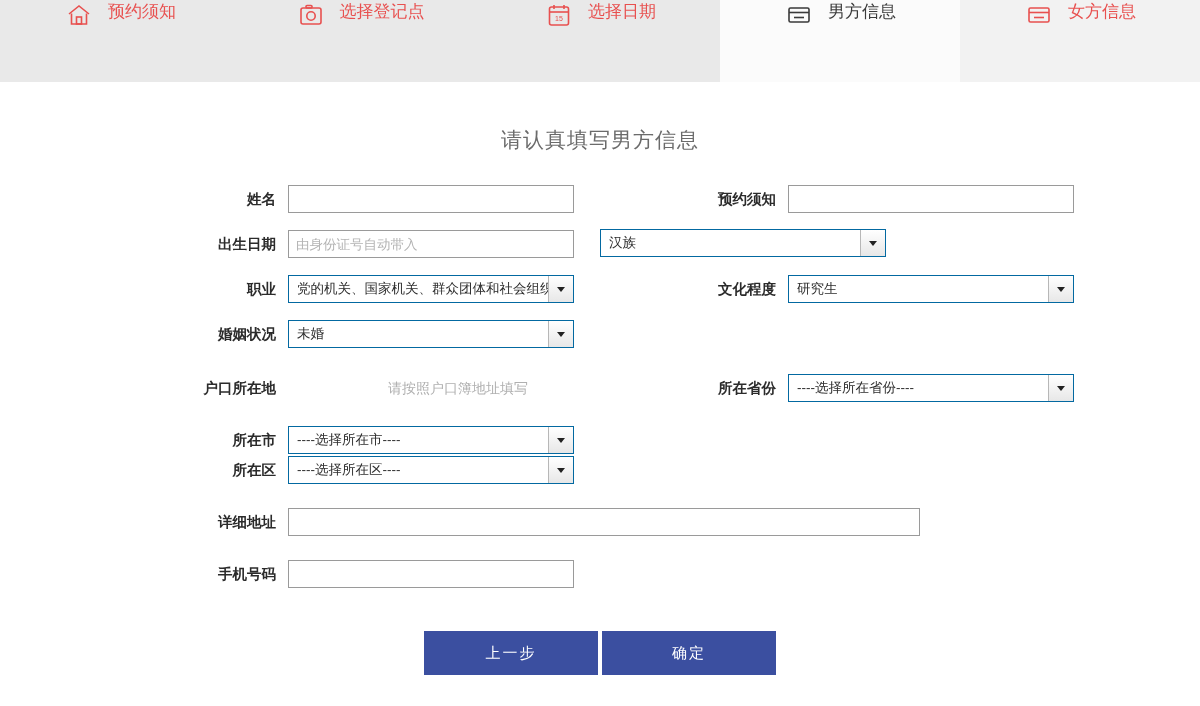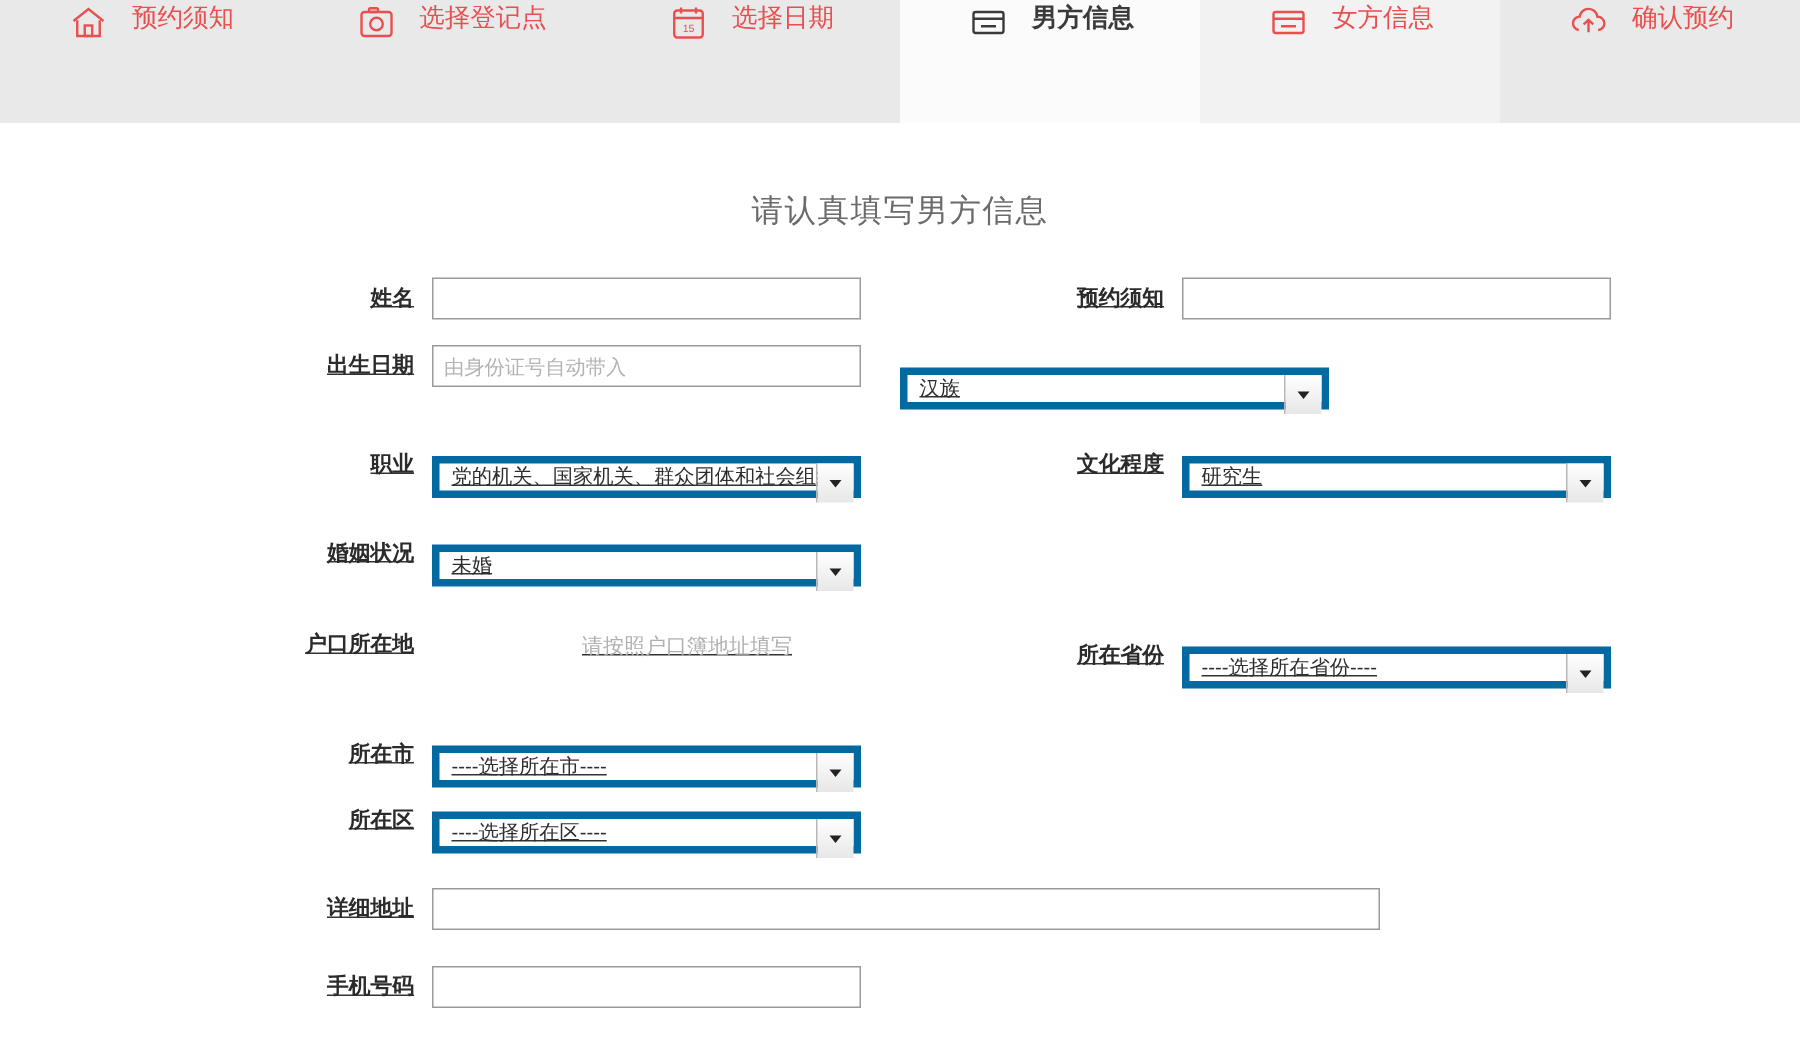--- a/index.html
+++ b/index.html
@@ -30,21 +30,21 @@
     justify-content: center;
     gap: 14px;
     color: #e8504f;
     font-size: 17px;
     cursor: pointer;
     position: relative;
   }
   .step.active {
     background: #fbfbfb;
     color: #3a3a3a;
-    font-weight: bold;
+    font-weight: normal;
   }
   .step.half {
     background: #f2f2f2;
   }
   .step-icon {
     width: 30px;
     height: 30px;
     display: inline-flex;
     align-items: center;
     justify-content: center;
@@ -66,21 +66,20 @@
   }
 
   .form-grid {
     width: 1000px;
     margin: 0 auto;
   }
   .row {
     display: flex;
     margin-bottom: 15px;
     align-items: flex-start;
-    text-decoration: underline;
   }
   .cell {
     display: flex;
     align-items: center;
     width: 500px;
     box-sizing: border-box;
   }
   .cell.wide {
     width: 1000px;
   }
@@ -114,26 +113,25 @@
   }
   input.txt::placeholder {
     color: #b3b3b3;
   }
 
   .sel {
     position: relative;
     width: 286px;
     height: 28px;
     box-sizing: border-box;
-    border: 5px solid #0369a1;
+    border: 1px solid #0369a1;
     background: #fff;
     display: flex;
     align-items: center;
     cursor: pointer;
-    margin-top: 16px;
   }
   .sel .sel-text {
     padding-left: 8px;
     font-size: 13.5px;
     color: #2d2d2d;
     white-space: nowrap;
     overflow: hidden;
     width: 256px;
   }
   .sel .sel-arrow {
@@ -236,29 +234,20 @@
     <span class="step-icon">
       <svg width="28" height="28" viewBox="0 0 28 28" fill="none" stroke="#e8504f" stroke-width="1.6">
         <rect x="4" y="7" width="20" height="14" rx="1.5"></rect>
         <path d="M4 11.5 H24"></path>
         <path d="M9 16.5 H19"></path>
       </svg>
     </span>
     <span class="step-label">女方信息</span>
   </div>
 
-  <div class="step">
-    <span class="step-icon">
-      <svg width="28" height="28" viewBox="0 0 28 28" fill="none" stroke="#e8504f" stroke-width="1.6">
-        <path d="M7.5 19 a4.5 4.5 0 0 1 .6 -8.95 A6 6 0 0 1 20 10.2 a4.4 4.4 0 0 1 .4 8.8"></path>
-        <path d="M14 20.5 V12.5 M10.8 15.3 L14 12.2 L17.2 15.3"></path>
-      </svg>
-    </span>
-    <span class="step-label">确认预约</span>
-  </div>
 </div>
 
 <div class="main">
 
   <div class="form-title">请认真填写男方信息</div>
 
   <div class="form-grid">
 
     <div class="row">
       <div class="cell">

